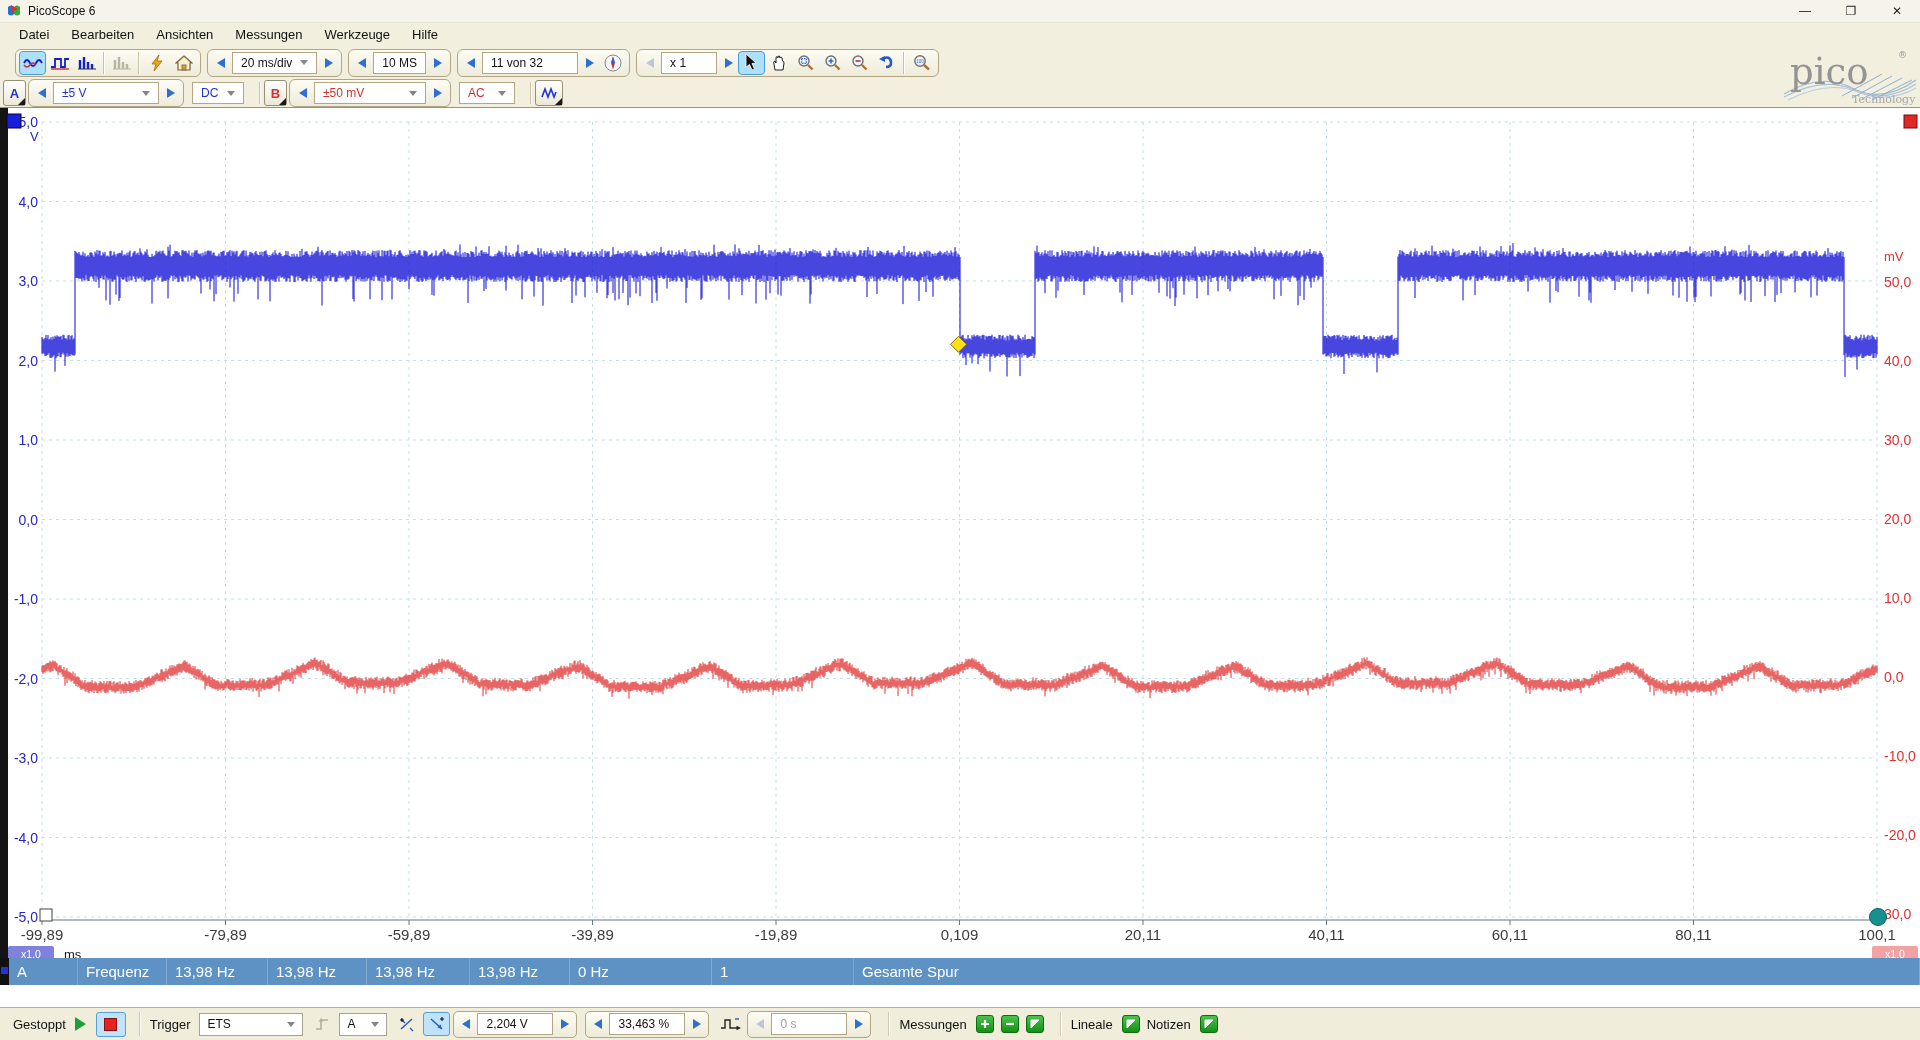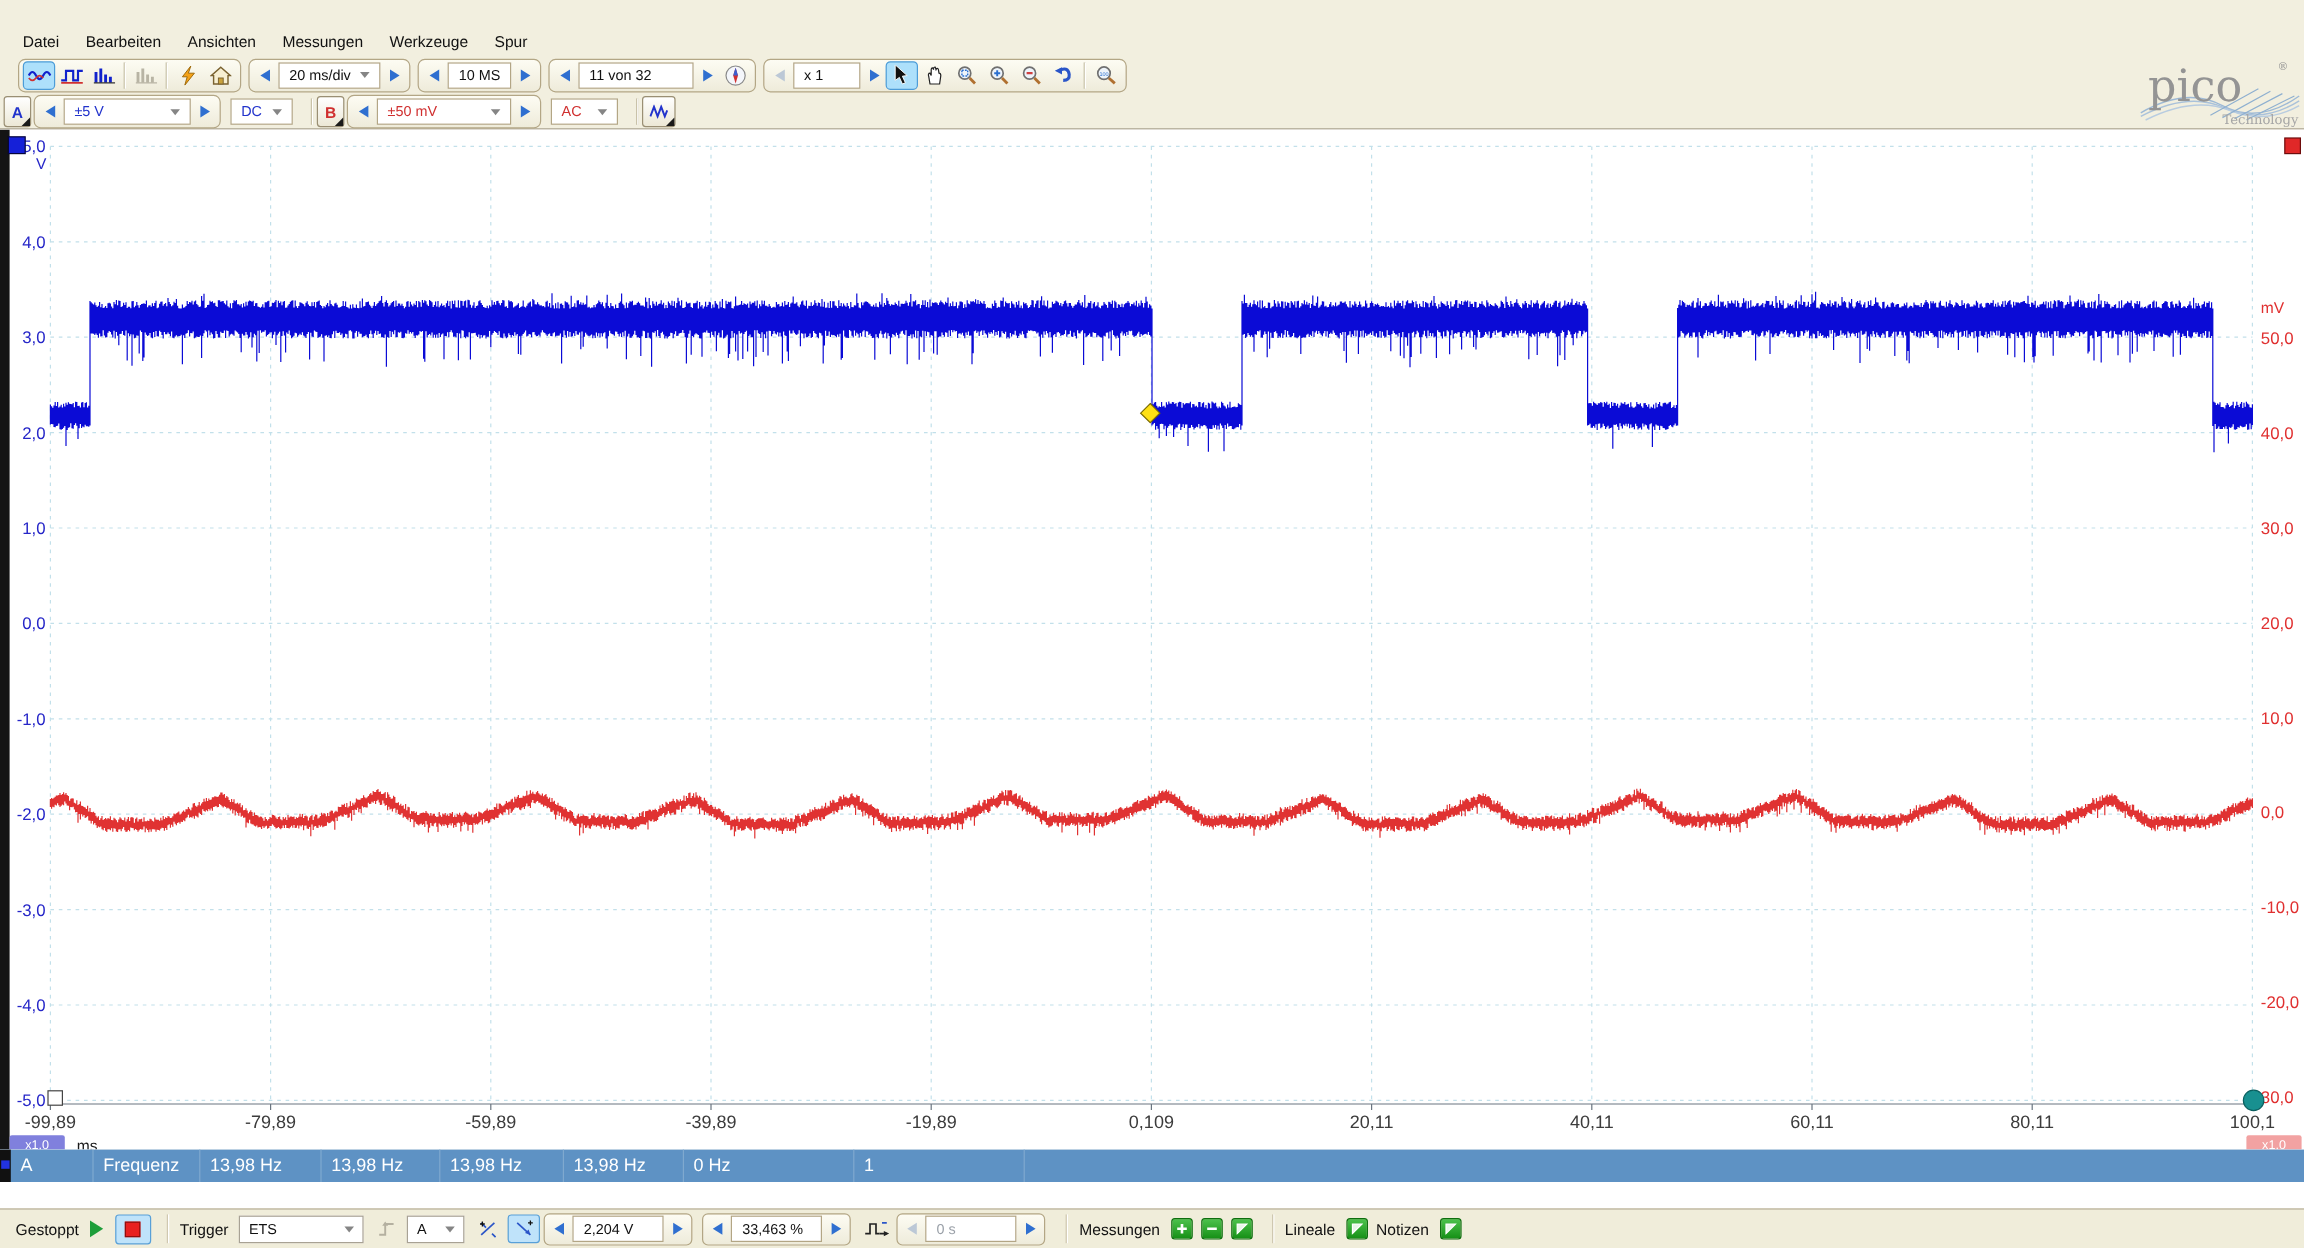--- a/index.html
+++ b/index.html
@@ -62,28 +62,41 @@
   .sgroup{display:flex;align-items:center;border:1px solid #b3a685;border-radius:5px;background:linear-gradient(#fdfcf3,#eeebda);height:27px;padding:0 2px;margin-right:8px;box-sizing:border-box;}
   .sgroup .sval{min-width:76px;justify-content:flex-start;}
   .sval.dis{color:#9aa0a8;}
   .gbtn{width:18px;height:18px;border-radius:3px;background:linear-gradient(#4cc24c,#169016);border:1px solid #0e6e0e;display:flex;align-items:center;justify-content:center;margin-right:7px;box-sizing:border-box;}
 </style>
 </head>
 <body>
 
 <div id="app">
 
+  <div id="titlebar">
+    <svg id="app-icon" viewBox="0 0 15 14">
+      <path d="M1 3 Q4 0 7 3 L7 10 Q4 13 1 10 Z" fill="#2a6fd0"></path>
+      <path d="M7 3 Q10 0 13 3 L13 10 Q10 13 7 10 Z" fill="#2fae3a"></path>
+      <path d="M4 1 L11 5 L4 9 Z" fill="#e03030"></path>
+    </svg>
+    <span id="title-text">PicoScope 6</span>
+    <div id="win-controls">
+      <div class="win-btn">—</div>
+      <div class="win-btn">❐</div>
+      <div class="win-btn">✕</div>
+    </div>
+  </div>
 
   <div id="menubar">
       <span class="menu-item">Datei</span>
       <span class="menu-item">Bearbeiten</span>
       <span class="menu-item">Ansichten</span>
       <span class="menu-item">Messungen</span>
       <span class="menu-item">Werkzeuge</span>
-      <span class="menu-item">Spur</span>
+      <span class="menu-item">Hilfe</span>
     </div>
 
   <div id="toolbar1">
     <div class="tgroup">
       <div class="tbtn sel">
         <svg width="20" height="14" viewBox="0 0 20 14">
           <path d="M1 7 Q4 1 7 7 T13 7 T19 7" fill="none" stroke="#1122cc" stroke-width="1.8"></path>
           <path d="M1 9 Q4 13 7 9 T13 9" fill="none" stroke="#d03030" stroke-width="1.4"></path>
         </svg>
       </div>
@@ -381,20 +394,21 @@
           <div class="mark"></div>
         </div>
         <div class="rcell" style="width: 69px;">A</div>
         <div class="rcell" style="width: 89px;">Frequenz</div>
         <div class="rcell" style="width: 101px;">13,98 Hz</div>
         <div class="rcell" style="width: 99px;">13,98 Hz</div>
         <div class="rcell" style="width: 103px;">13,98 Hz</div>
         <div class="rcell" style="width: 100px;">13,98 Hz</div>
         <div class="rcell" style="width: 142px;">0 Hz</div>
         <div class="rcell" style="width: 142px;">1</div>
+        <div class="rcell" style="flex: 1 1 0%;">Gesamte Spur</div>
       </div>
   </div>
 
   <div id="statusbar">
     <span class="slabel">Gestoppt</span>
     <div class="play-tri"></div>
     <div class="stop-btn">
         <div class="stop-sq"></div>
       </div>
     <div class="vsep"></div>

